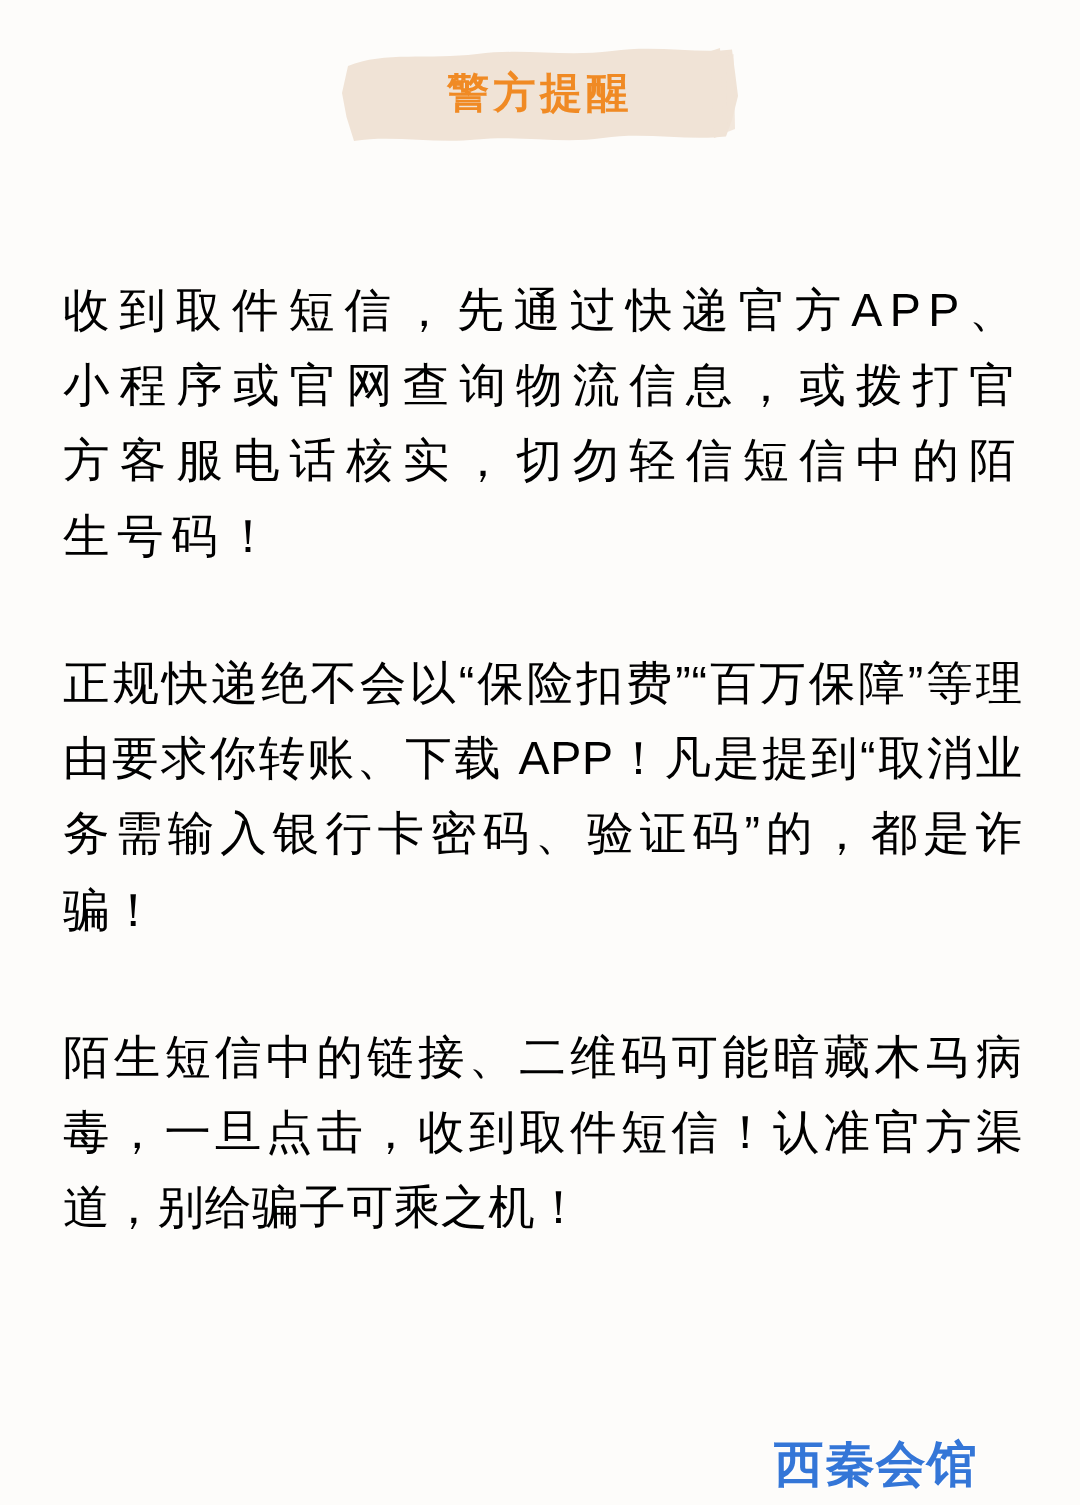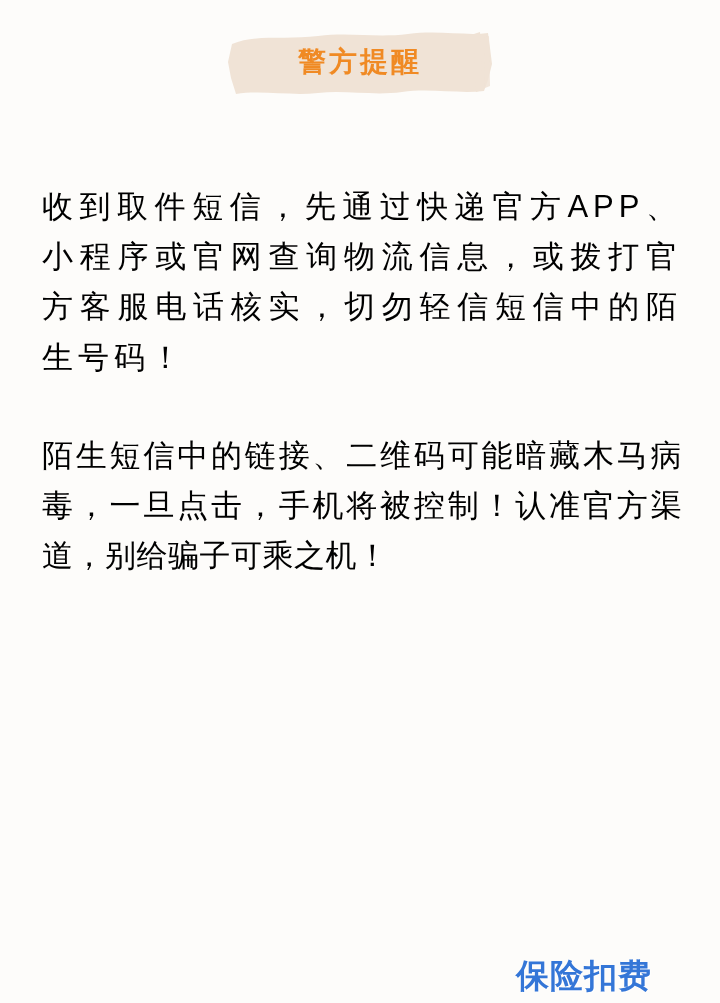--- a/index.html
+++ b/index.html
@@ -110,18 +110,19 @@
                  C64,68 36,62 10,66 L5,50 L2,34 Z" fill="#f0e3d6"></path>
         <path d="M248,6 L254,4 L256,62 L250,64 Z" fill="#f0e3d6"></path>
         <path d="M258,10 L263,8 L264,58 L259,60 Z" fill="#f0e3d6" opacity="0.85"></path>
       </svg>
       <span class="banner-title">警方提醒</span>
     </div>
   </div>
 
   <div class="content">
     <p class="para spaced">收到取件短信，先通过快递官方APP、小程序或官网查询物流信息，或拨打官方客服电话核实，切勿轻信短信中的陌生号码！</p>
-    <p class="para">陌生短信中的链接、二维码可能暗藏木马病毒，一旦点击，手机将被控制！认准官方渠道，别给骗子可乘之机！</p>
+    <p class="para">正规快递绝不会以“保险扣费”“百万保障”等理由要求你转账、下载 APP！凡是提到“取消业务需输入银行卡密码、验证码”的，都是诈骗！</p>
+    <p class="para">陌生短信中的链接、二维码可能暗藏木马病毒，一旦点击，收到取件短信！认准官方渠道，别给骗子可乘之机！</p>
   </div>
 
-  <div class="watermark">保险扣费</div>
+  <div class="watermark">西秦会馆</div>
 
 </div>
 
 </body></html>

